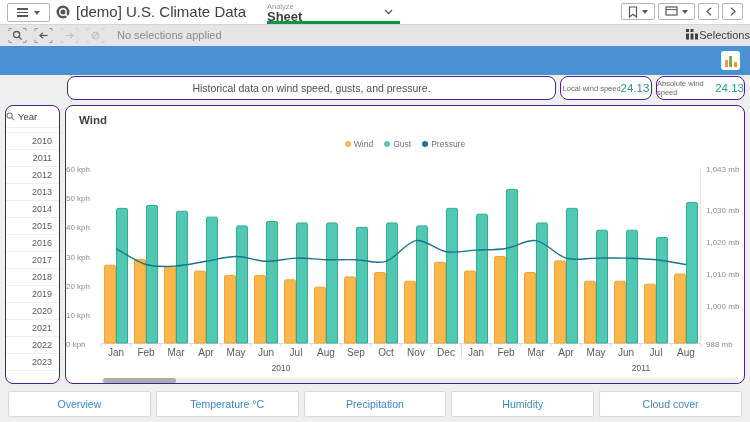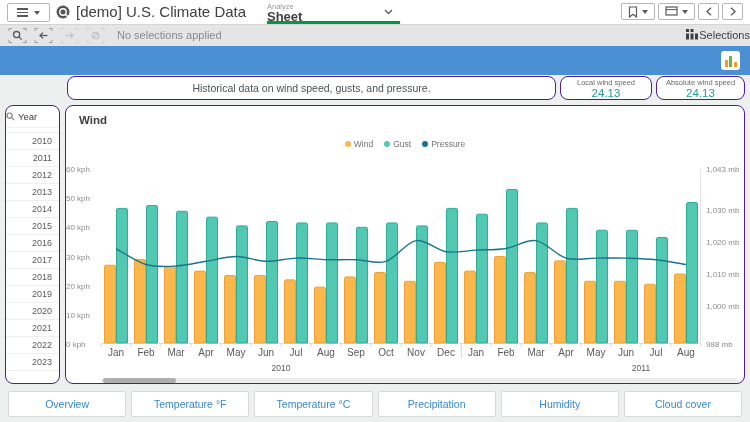--- a/index.html
+++ b/index.html
@@ -29,21 +29,21 @@
   .sel-right{margin-left:auto;display:flex;align-items:flex-start;gap:1px;cursor:pointer}
   .sel-right span{font-size:11px;color:#404040}
   
   .sheethead{position:absolute;left:0;top:46px;width:750px;height:29px;background:#4a90d2}
   .sheethead .t{position:absolute;left:12px;top:0;height:29px;line-height:29px;color:#fff;font-size:13.5px;font-weight:bold;letter-spacing:.2px}
   .sheet-icon{position:absolute;right:10px;top:5px;width:19px;height:19px;background:#fff;border-radius:3px;display:flex;align-items:flex-end;justify-content:center;gap:1.5px;padding-bottom:3px;box-sizing:border-box}
   .sheet-icon i{display:block;width:3px;border-radius:.5px}
   
   .panel{position:absolute;background:#fff;border:1px solid #4c1d95;border-radius:8px;box-sizing:border-box}
   .infobar{left:67px;top:76px;width:489px;height:24px;display:flex;align-items:center;justify-content:center;font-size:10.5px;color:#4d5358}
-  .kpi{top:76px;height:24px;display:flex;flex-direction:column;align-items:center;justify-content:center;cursor:pointer}
+  .kpi{top:76px;height:24px;display:flex;flex-direction:row;align-items:center;justify-content:center;cursor:pointer}
   .kpi .lbl{font-size:7.5px;color:#6a6a6a;line-height:9px}
   .kpi .val{font-size:11.5px;line-height:12px;font-weight:normal}
   .kpi1{left:560px;width:92px}
   .kpi2{left:656px;width:89px}
   
   .yearbox{left:5px;top:105px;width:55px;height:279px}
   .yearhead{display:flex;align-items:center;gap:3px;height:21px;padding:0 0;border-bottom:1px solid #f0f0f0;cursor:pointer}
   .yearhead span{font-size:9.5px;color:#404040}
   .year-list{margin-top:4px}
   .year-row{height:16px;line-height:16px;font-size:9px;color:#595959;text-align:right;padding-right:7px;border-top:1px solid #eeeeee;cursor:pointer}
@@ -336,18 +336,17 @@
       <div class="grouplabel" style="left: 215px;">2010</div>
       <div class="grouplabel" style="left: 575px;">2011</div>
     </div>
   <div class="scrolltrack">
     <div class="scrollthumb"></div>
   </div>
 </div>
 
 <div class="navbar" id="nav-bar">
     <div class="nav-btn">Overview</div>
-    <div class="nav-btn">Temperature °F</div>
     <div class="nav-btn">Temperature °C</div>
     <div class="nav-btn">Precipitation</div>
     <div class="nav-btn">Humidity</div>
     <div class="nav-btn">Cloud cover</div>
   </div>
 
 </body></html>

